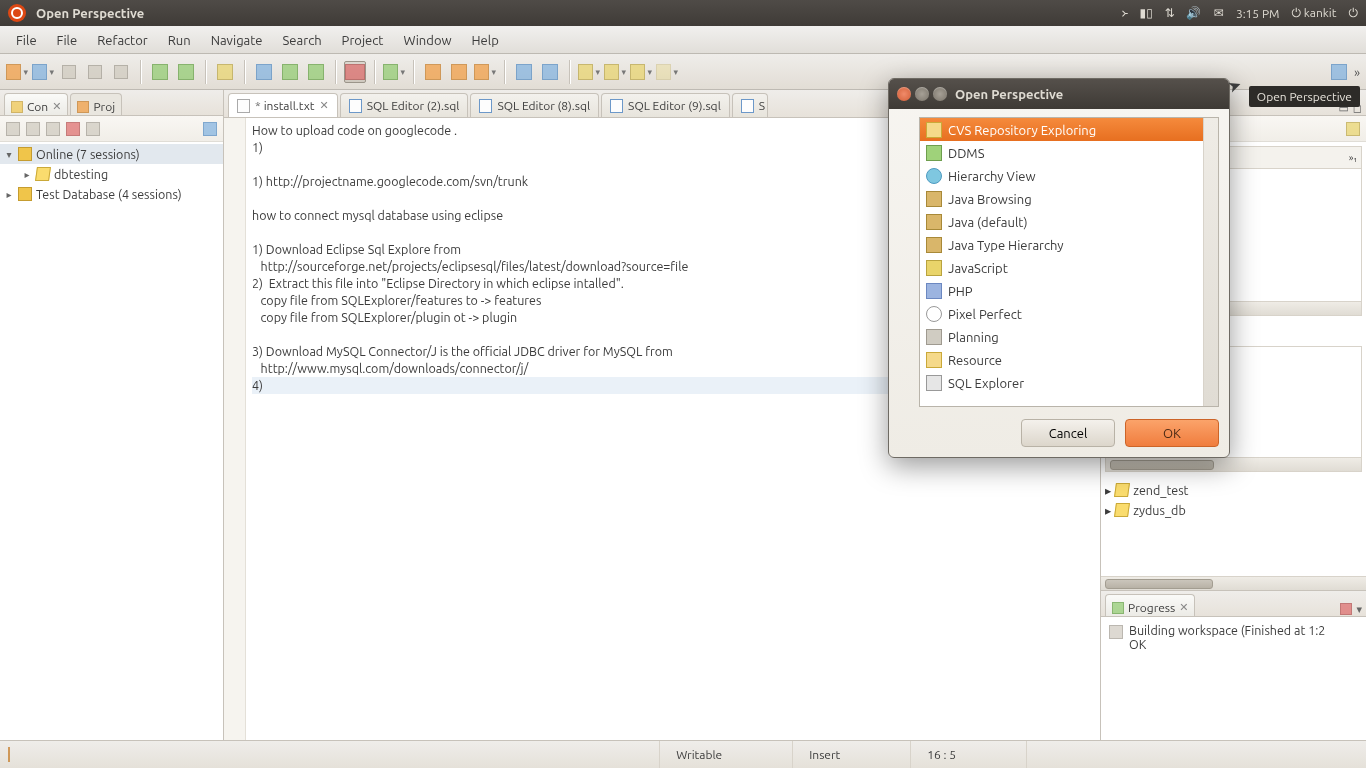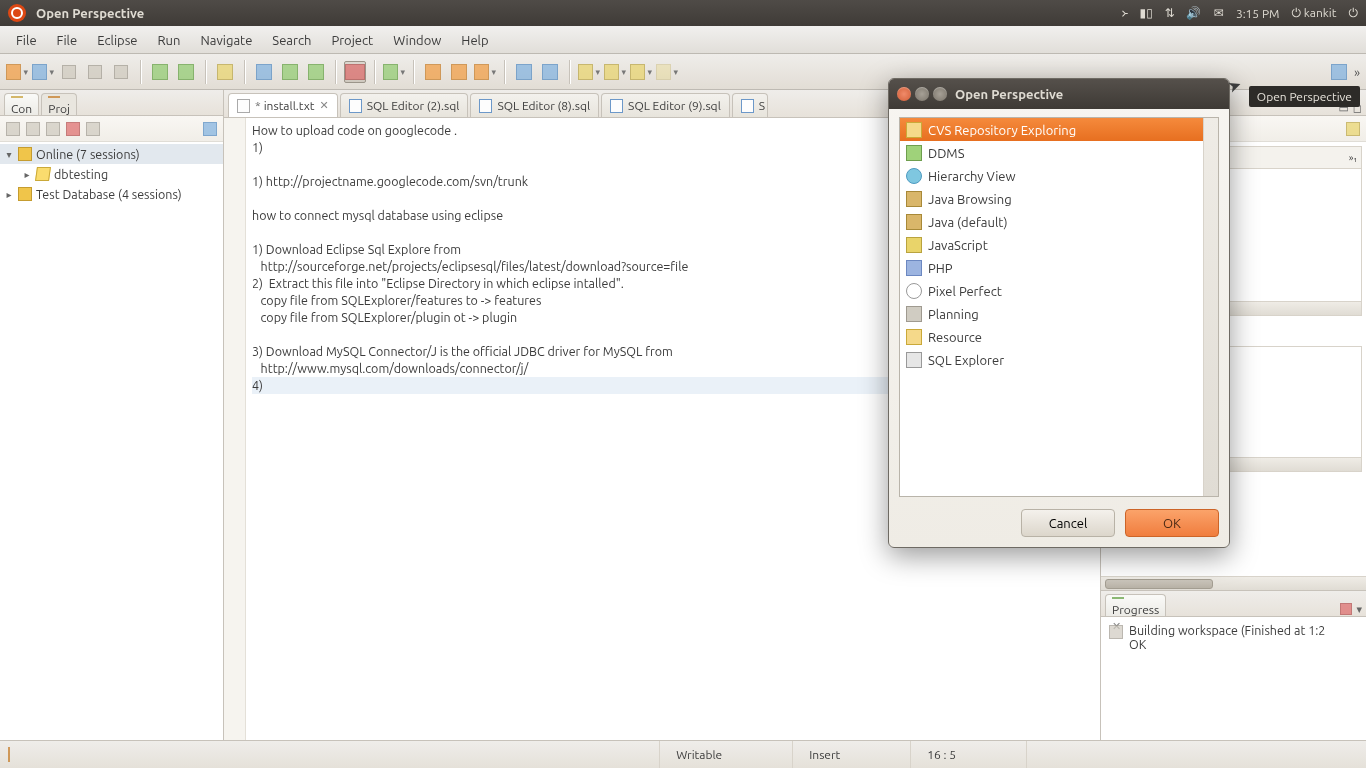--- a/index.html
+++ b/index.html
@@ -34,21 +34,21 @@
 .ic.red { background:#de6a6a; border-color:#b24a4a; }
 .ic.grey { width:14px;height:14px;background:#cfcabf;border-color:#9f9a90; }
 
 
 .main { position: absolute; top: 90px; left: 0; right: 0; bottom: 28px; display: flex; }
 .left-panel { width: 224px; border-right: 1px solid #c7c2ba; background:#fff; display:flex; flex-direction:column; }
 .center { flex: 1; background:#fff; display:flex; flex-direction:column; min-width:0; }
 .right-panel { width: 266px; border-left:1px solid #c7c2ba; background:#fff; display:flex; flex-direction:column; }
 
 .view-tabs { height:26px; border-bottom:1px solid #c7c2ba; display:flex; align-items:flex-end; background:linear-gradient(#efedea,#e7e2da); padding-left:4px; gap:2px; }
-.view-tabs .vt { height:22px; padding:2px 6px; border:1px solid #c7c2ba; border-bottom:none; background:linear-gradient(#fafaf8,#ecebe6); border-radius:4px 4px 0 0; display:flex; align-items:flex-start; gap:4px; font-size:12px;flex-direction:column; }
+.view-tabs .vt { height:22px; padding:2px 6px; border:1px solid #c7c2ba; border-bottom:none; background:linear-gradient(#fafaf8,#ecebe6); border-radius:4px 4px 0 0; display:flex; align-items:flex-end; gap:4px; font-size:12px; }
 .view-tabs .vt .x { font-size:11px; color:#888; }
 .view-tabs .spacer { flex:1; }
 .view-tabs .winbtns { display:flex; gap:4px; padding-right:4px; font-size:11px; color:#666; }
 
 .view-toolbar { height:26px; border-bottom:1px solid #e0ddd6; display:flex; align-items:center; gap:6px; padding:0 6px; background:linear-gradient(#f9f7f3,#f1eee8); }
 .view-toolbar .r { margin-left:auto; display:flex; gap:6px; }
 
 .tree { flex:1; padding:2px 0; overflow:auto; }
 .tree .node { height:20px; display:flex; align-items:center; gap:4px; padding-left:4px; font-size:12.5px; }
 .tree .node.d1 { padding-left:22px; }
@@ -89,21 +89,21 @@
 
 
 .dialog { position:absolute; left:888px; top:78px; width:342px; background:linear-gradient(#f7f5f1,#efece5); border:1px solid #6e6a63; border-radius:6px; box-shadow:0 8px 28px rgba(0,0,0,.4); }
 .dialog-title { height:30px; background:linear-gradient(#55504b,#3e3a35); border-radius:5px 5px 0 0; display:flex; align-items:center; padding:0 8px; color:#dfdbd2; font-weight:bold; gap:8px; }
 .winctl { display:flex; gap:4px; }
 .winctl span { width:14px;height:14px;border-radius:50%; box-shadow:inset 0 1px 1px rgba(255,255,255,.3);}
 .winctl .close { background:radial-gradient(#f08b6a,#d15d36); }
 .winctl .min { background:radial-gradient(#a6a096,#7a746a); }
 .winctl .max { background:radial-gradient(#a6a096,#7a746a); }
 .dialog-body { padding:8px 10px 10px; }
-.persp-list { height:380px; background:#fff; border:1px solid #b9b4aa; overflow:auto; position:relative; }
+.persp-list { height:290px; background:#fff; border:1px solid #b9b4aa; overflow:auto; position:relative;margin-left:20px; }
 .persp-list::after { content:""; position:absolute; right:0; top:0; bottom:0; width:14px; background:linear-gradient(#efece6,#e0dcd4); border-left:1px solid #d8d3ca; }
 .persp-item { height:23px; display:flex; align-items:center; padding:0 6px; gap:6px; font-size:13px; }
 .persp-item.selected { background:linear-gradient(#f58a3c,#e76f20); color:#fff; }
 .persp-item .pi { width:16px;height:16px; border:1px solid #999; }
 .dialog-btns { display:flex; justify-content:flex-end; gap:10px; margin-top:12px; }
 .dlgbtn { width:94px; height:28px; border:1px solid #b8b2a6; border-radius:4px; background:linear-gradient(#f4f1ec,#dcd6cb); font-size:13px; }
 .dlgbtn.primary { background:linear-gradient(#fba36a,#f07d3e); border-color:#cc6428; color:#4c2a15; }
 
 
 .tooltip { position:absolute; right:6px; top:86px; background:#2d2b28; color:#e6e2da; padding:4px 8px; font-size:12px; border-radius:2px; }
@@ -124,21 +124,21 @@
     <span>✉</span>
     <span>3:15 PM</span>
     <span>⏻ <span>kankit</span></span>
     <span>⏻</span>
   </div>
 </div>
 
 <div class="menubar">
   <span class="mi">File</span>
   <span class="mi">File</span>
-  <span class="mi">Eclipse</span>
+  <span class="mi">Refactor</span>
   <span class="mi">Run</span>
   <span class="mi">Navigate</span>
   <span class="mi">Search</span>
   <span class="mi">Project</span>
   <span class="mi">Window</span>
   <span class="mi">Help</span>
 </div>
 
 <div class="toolbar">
   <span class="tb dd">
@@ -456,20 +456,24 @@
         </div>
       <div class="persp-item">
           <span class="pi" style="background:#d9b66a;border-color:#a88938;"></span>
           <span>Java Browsing</span>
         </div>
       <div class="persp-item">
           <span class="pi" style="background:#d9b66a;border-color:#a88938;"></span>
           <span>Java (default)</span>
         </div>
       <div class="persp-item">
+          <span class="pi" style="background:#d9b66a;border-color:#a88938;"></span>
+          <span>Java Type Hierarchy</span>
+        </div>
+      <div class="persp-item">
           <span class="pi" style="background:#e9d46a;border-color:#b9a33f;"></span>
           <span>JavaScript</span>
         </div>
       <div class="persp-item">
           <span class="pi" style="background:#9cb4e0;border-color:#6c88c1;"></span>
           <span>PHP</span>
         </div>
       <div class="persp-item">
           <span class="pi" style="background:#fff;border-color:#999;border-radius:50%;"></span>
           <span>Pixel Perfect</span>

